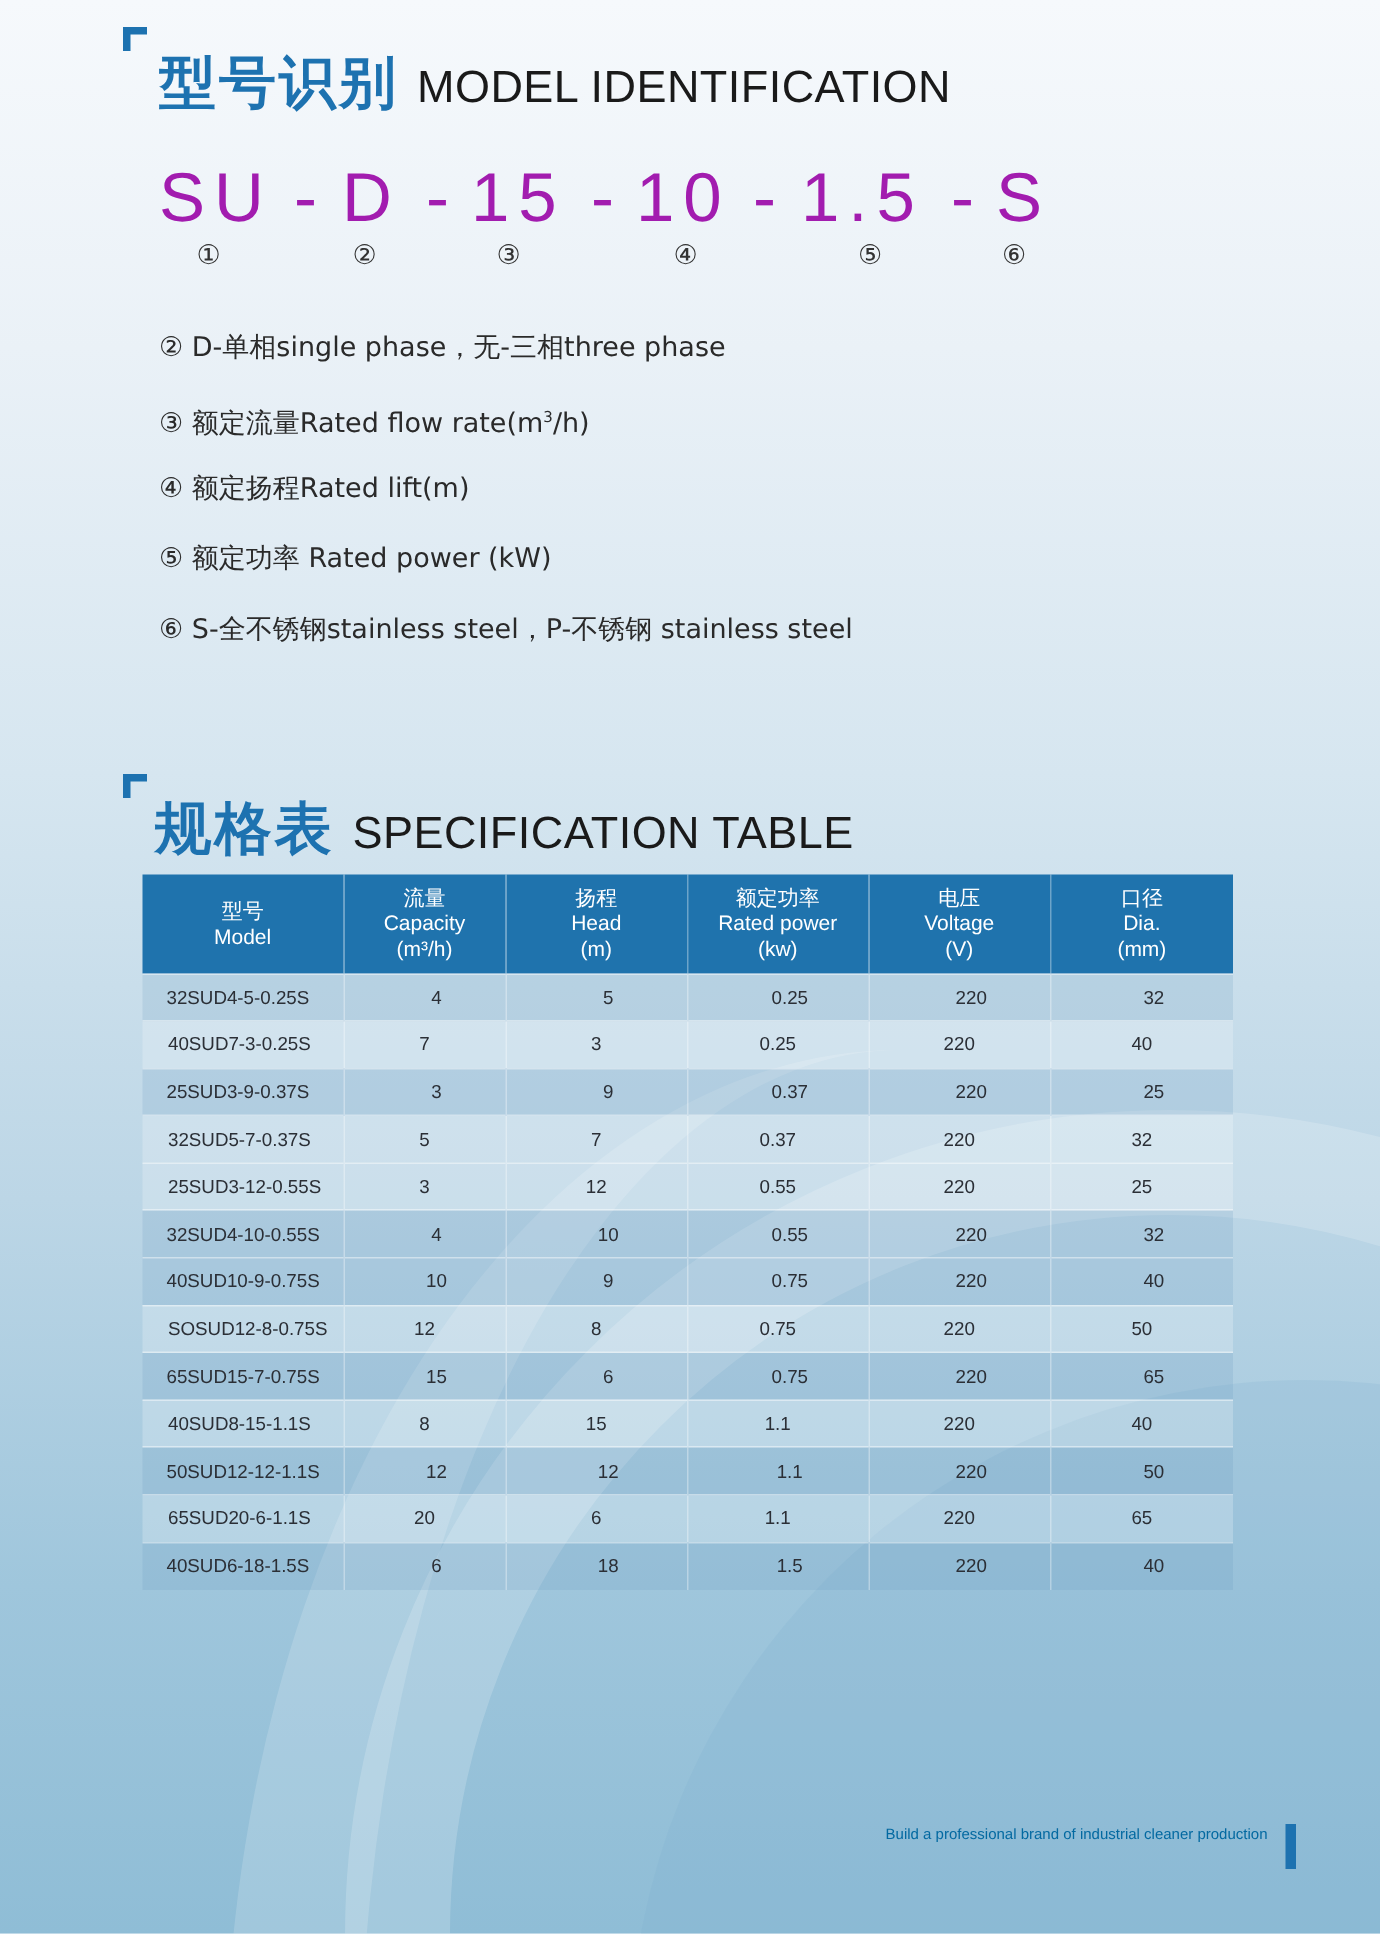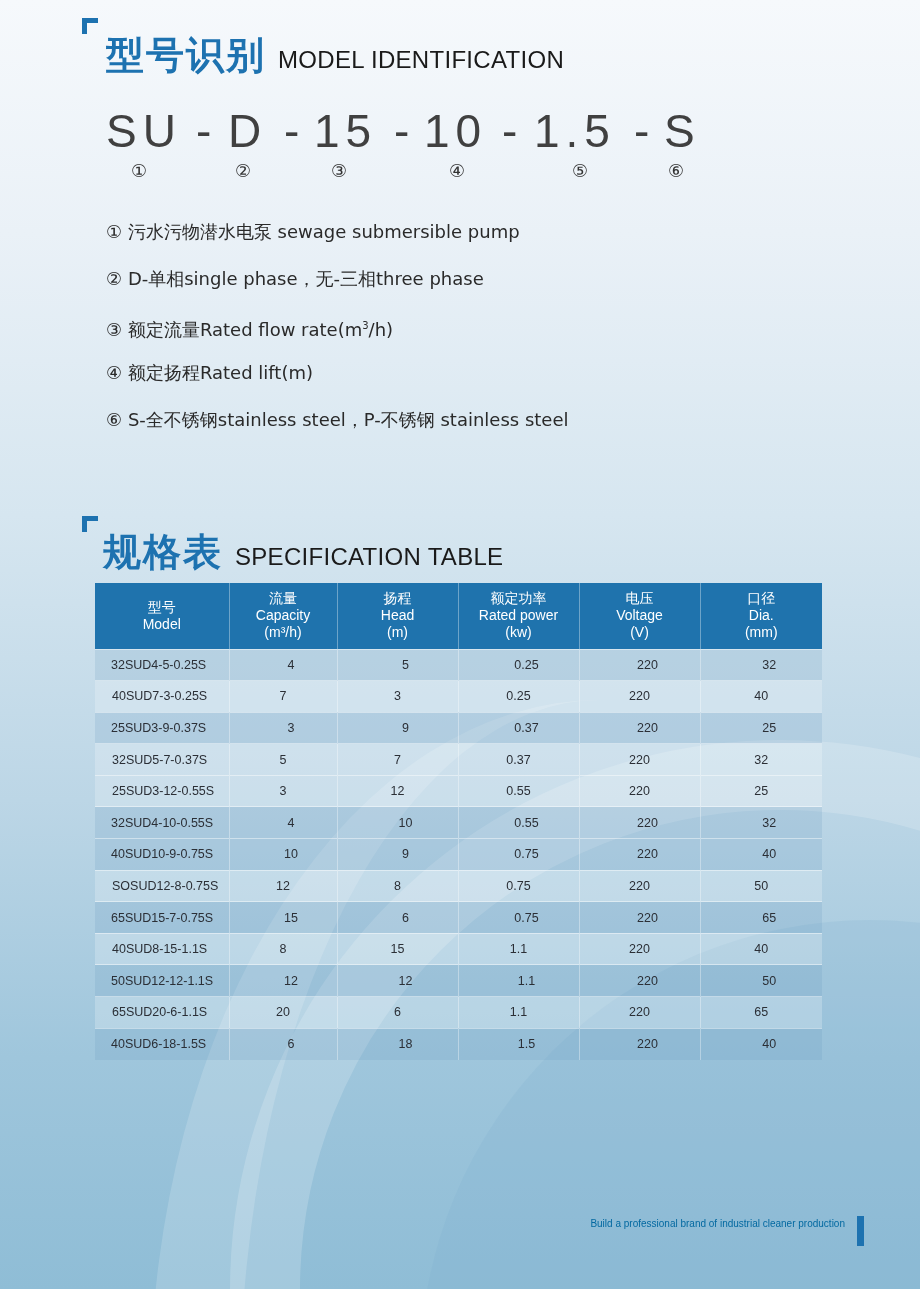--- a/index.html
+++ b/index.html
@@ -33,30 +33,30 @@
   .corner-mark {
     position: absolute; width: 16px; height: 16px;
     border-top: 5px solid #1d72b0; border-left: 5px solid #1d72b0;
   }
   .title-cn {
     font-family: "DejaVu Sans", sans-serif; font-weight: bold;
     color: #1d72b0; font-size: 38px; letter-spacing: 2px;
   }
   .title-en {
     font-family: "Liberation Sans", sans-serif;
-    font-size: 24px; color: #1a1a1a; margin-left: 12px; letter-spacing: 0.3px;
+    font-size: 30px; color: #1a1a1a; margin-left: 12px; letter-spacing: 0.3px;
   }
 
   .model-code {
     position: absolute; left: 106px; top: 106px; width: 600px; height: 50px;
   }
   .code-part {
     position: absolute; top: 0;
     font-family: "Liberation Sans", sans-serif; font-size: 46px;
-    color: #404040; letter-spacing: 6px; line-height: 50px;
+    color: #a21caf; letter-spacing: 6px; line-height: 50px;
   }
   .code-num {
     position: absolute; top: 160px;
     font-family: "DejaVu Sans", sans-serif; font-size: 18px; color: #333;
   }
 
   .legend-list { position: absolute; left: 106px; top: 218px; }
   .legend-item {
     font-family: "DejaVu Sans", sans-serif; font-size: 18px; color: #2a2a2a;
     height: 47px; line-height: 28px; white-space: nowrap;
@@ -125,34 +125,34 @@
 </div>
 <span class="code-num" style="left:131px;">①</span>
 <span class="code-num" style="left:235px;">②</span>
 <span class="code-num" style="left:331px;">③</span>
 <span class="code-num" style="left:449px;">④</span>
 <span class="code-num" style="left:572px;">⑤</span>
 <span class="code-num" style="left:668px;">⑥</span>
 
 <div class="legend-list">
   <div class="legend-item">
-    <span>①</span>
-    <span>污水污物潜水电泵 sewage submersible pump</span>
-  </div>
-  <div class="legend-item">
     <span>②</span>
     <span>D-单相single phase，无-三相three phase</span>
   </div>
   <div class="legend-item">
     <span>③</span>
     <span><span>额定流量Rated flow rate(m</span><sup>3</sup><span>/h)</span></span>
   </div>
   <div class="legend-item">
     <span>④</span>
     <span>额定扬程Rated lift(m)</span>
+  </div>
+  <div class="legend-item">
+    <span>⑤</span>
+    <span>额定功率 Rated power (kW)</span>
   </div>
   <div class="legend-item">
     <span>⑥</span>
     <span>S-全不锈钢stainless steel，P-不锈钢 stainless steel</span>
   </div>
 </div>
 
 <div class="corner-mark" style="left:82px; top:516px;"></div>
 <div class="section-title" style="left:103px; top:527px;">
   <span class="title-cn">规格表</span>

